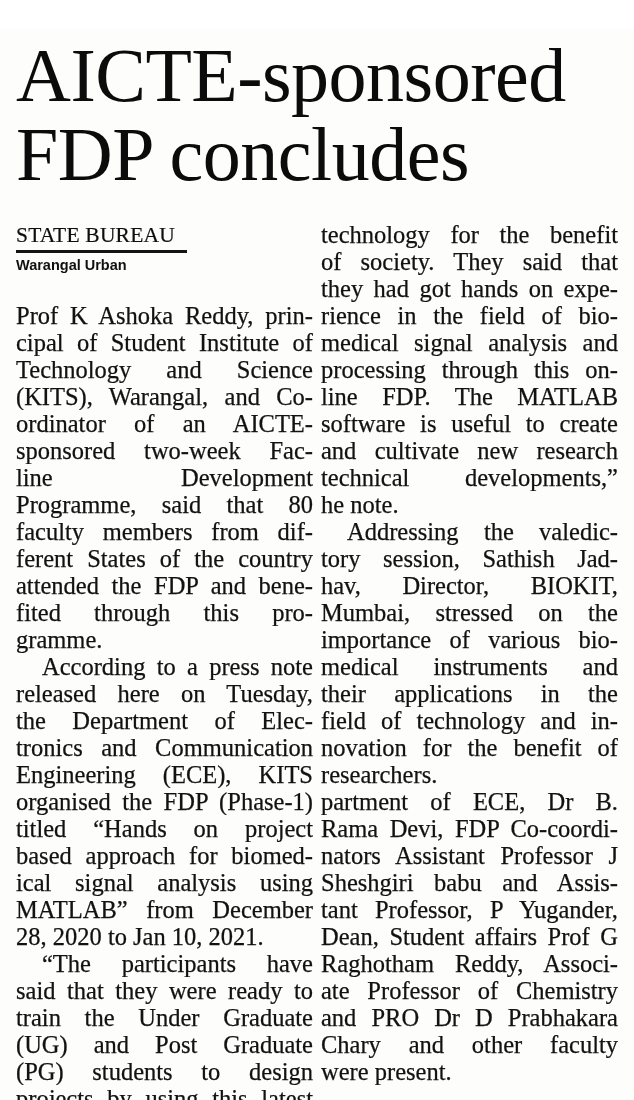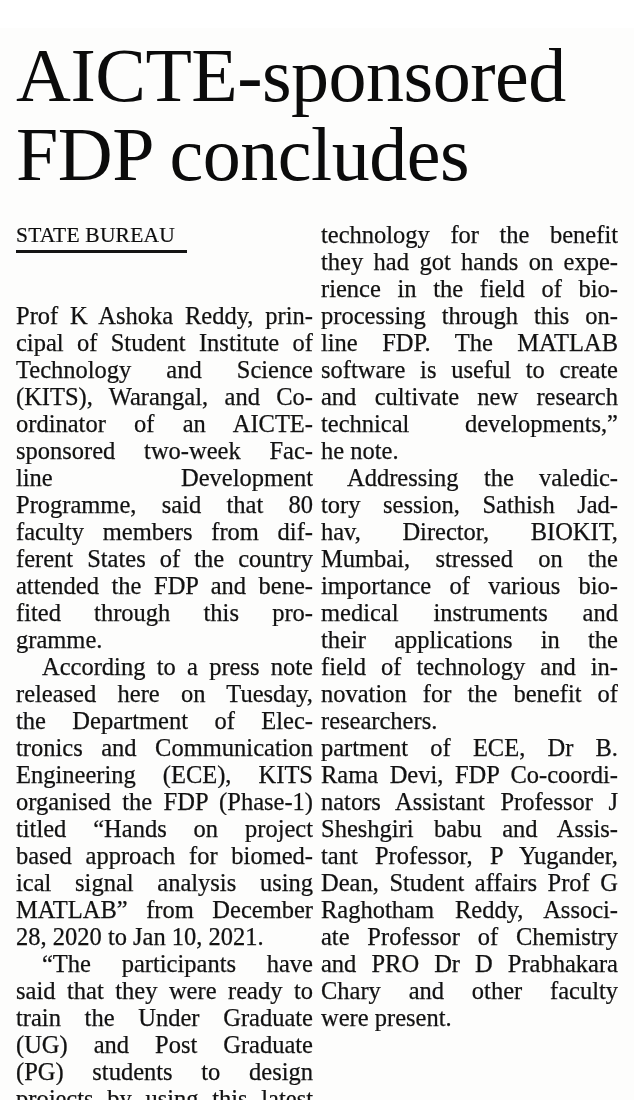--- a/index.html
+++ b/index.html
@@ -69,20 +69,21 @@
 
 <div class="page">
 
   <h1 class="headline">AICTE-sponsored FDP concludes</h1>
 
   <div class="columns">
 
     <div class="col" id="col-left">
       <div class="byline-block">
         <div class="bureau">STATE BUREAU</div>
+        <div class="location">Warangal Urban</div>
       </div>
     <div class="para">
           <div class="line">Prof K Ashoka Reddy, prin-</div>
           <div class="line">cipal of Student Institute of</div>
           <div class="line">Technology and Science</div>
           <div class="line">(KITS), Warangal, and Co-</div>
           <div class="line">ordinator of an AICTE-</div>
           <div class="line">sponsored two-week Fac-</div>
           <div class="line">line Development</div>
           <div class="line">Programme, said that 80</div>
@@ -111,22 +112,24 @@
           <div class="line">train the Under Graduate</div>
           <div class="line">(UG) and Post Graduate</div>
           <div class="line">(PG) students to design</div>
           <div class="line">projects by using this latest</div>
         </div>
       </div>
 
     <div class="col" id="col-right">
         <div class="para">
           <div class="line">technology for the benefit</div>
+          <div class="line">of society. They said that</div>
           <div class="line">they had got hands on expe-</div>
           <div class="line">rience in the field of bio-</div>
+          <div class="line">medical signal analysis and</div>
           <div class="line">processing through this on-</div>
           <div class="line">line FDP. The MATLAB</div>
           <div class="line">software is useful to create</div>
           <div class="line">and cultivate new research</div>
           <div class="line">technical developments,”</div>
           <div class="line para-end">he note.</div>
         </div>
         <div class="para">
           <div class="line first-indent">Addressing the valedic-</div>
           <div class="line">tory session, Sathish Jad-</div>

